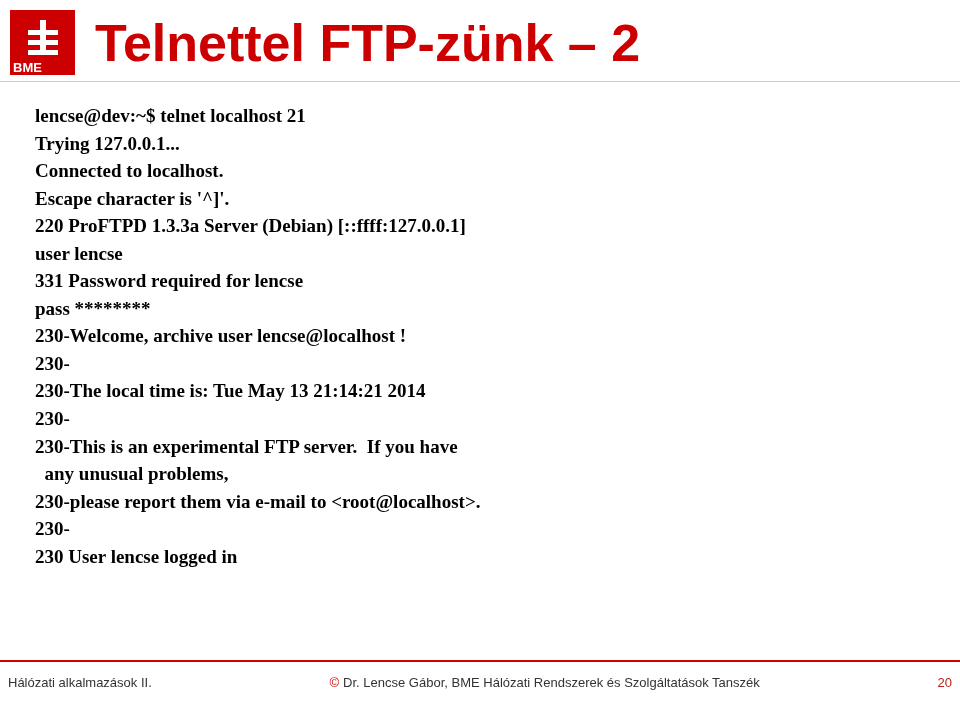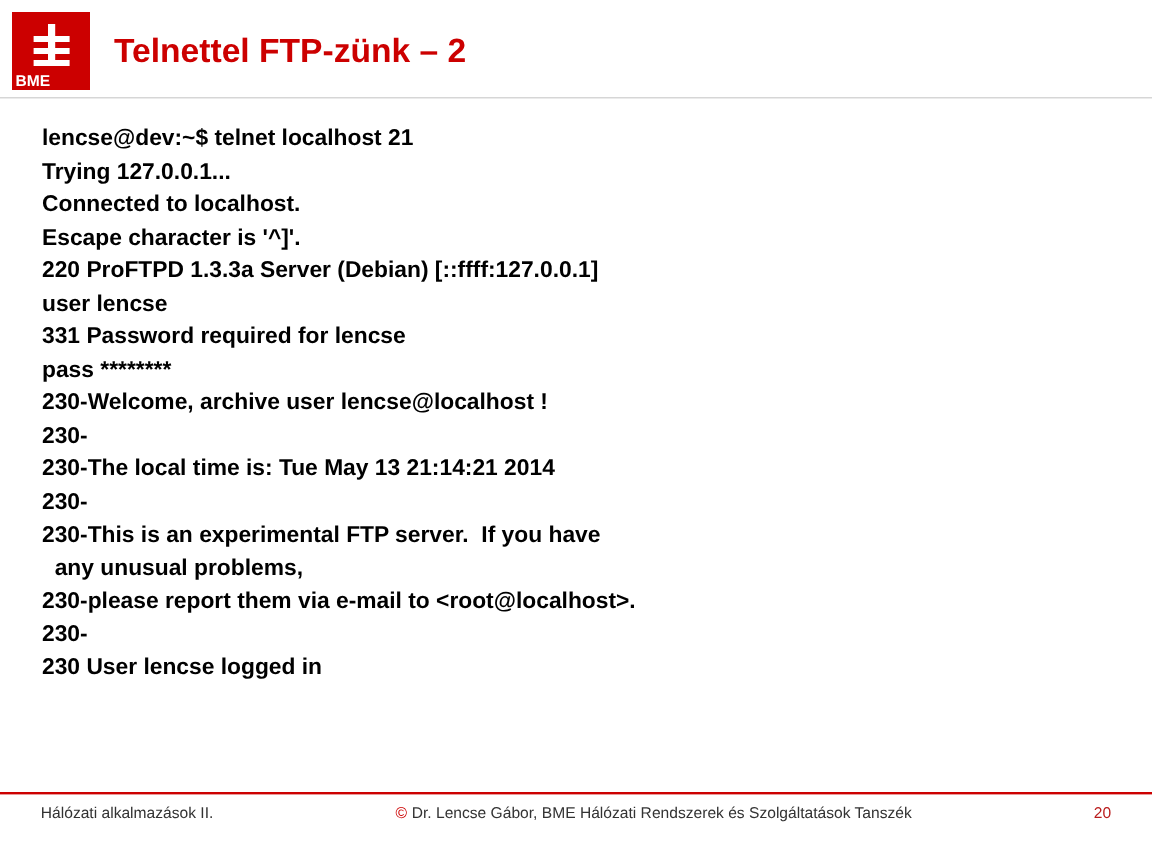--- a/index.html
+++ b/index.html
@@ -32,49 +32,49 @@
       align-items: center;
       margin-right: 20px;
     }
 
     .logo-svg {
       width: 65px;
       height: 65px;
     }
 
     .slide-title {
-      font-size: 28px;
+      font-size: 52px;
       font-weight: bold;
       color: #cc0000;
       font-family: Arial, Helvetica, sans-serif;
     }
 
     
     .main-content {
       flex: 1;
       padding: 20px 35px 10px 35px;
       overflow: hidden;
     }
 
     .terminal-text {
-      font-family: Liberation Sans, sans-serif;
+      font-family: Liberation Serif, serif;
       font-size: 19px;
       font-weight: bold;
       color: #000000;
       line-height: 1.45;
       white-space: pre-wrap;
     }
 
     
     .footer {
       border-top: 2px solid #cc0000;
       background: #ffffff;
-      padding: 8px 34px;
+      padding: 8px 8px;
       display: flex;
-      align-items: flex-start;
+      align-items: center;
       justify-content: space-between;
       min-height: 42px;
     }
 
     .footer-left {
       font-size: 13px;
       color: #333333;
       font-family: Arial, Helvetica, sans-serif;
     }
 

